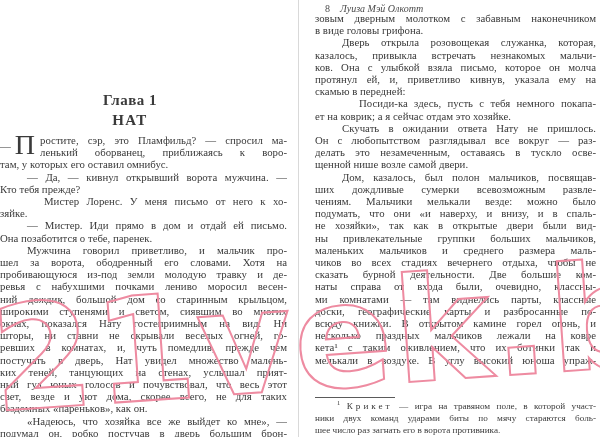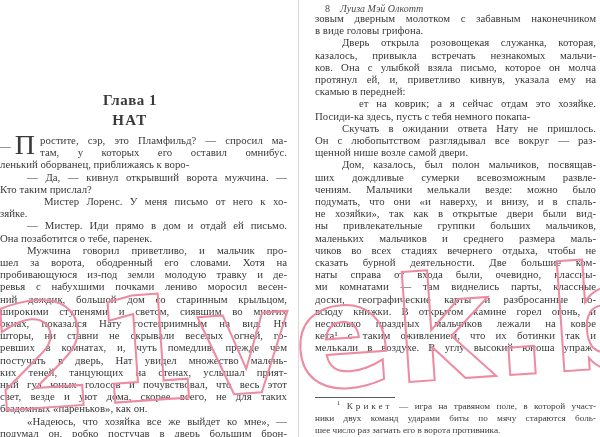--- a/index.html
+++ b/index.html
@@ -66,27 +66,27 @@
   <div class="chapter-title">НАТ</div>
 
   <div class="body-text">
     <div class="par endleft">
       <div class="dc">
         <span class="dc-dash">—</span>
         <span class="dc-letter">П</span>
       </div>
       <div>
           <div class="line">ростите, сэр, это Пламфильд? — спросил ма-</div>
+          <div class="line">ленький оборванец, приближаясь к воро-</div>
           <div class="line">там, у которых его оставил омнибус.</div>
-          <div class="line">ленький оборванец, приближаясь к воро-</div>
         </div>
     </div>
     <div class="par ind endleft">
         <div class="line">— Да, — кивнул открывший ворота мужчина. —</div>
-        <div class="line">Кто таким прислал?</div>
+        <div class="line">Кто тебя прежде?</div>
       </div>
     <div class="par deep endleft">
         <div class="line">Мистер Лоренс. У меня письмо от него к хо-</div>
         <div class="line">зяйке.</div>
       </div>
     <div class="par ind endleft">
         <div class="line">— Мистер. Иди прямо в дом и отдай ей письмо.</div>
         <div class="line">Она позаботится о тебе, паренек.</div>
       </div>
     <div class="par ind endleft">
@@ -125,26 +125,27 @@
         <div class="line">в виде головы грифона.</div>
       </div>
     <div class="par ind endleft">
         <div class="line">Дверь открыла розовощекая служанка, которая,</div>
         <div class="line">казалось, привыкла встречать незнакомых мальчи-</div>
         <div class="line">ков. Она с улыбкой взяла письмо, которое он молча</div>
         <div class="line">протянул ей, и, приветливо кивнув, указала ему на</div>
         <div class="line">скамью в передней:</div>
       </div>
     <div class="par deep endleft">
+        <div class="line">Посиди-ка здесь, пусть с тебя немного покапа-</div>
         <div class="line">ет на коврик; а я сейчас отдам это хозяйке.</div>
-        <div class="line">Посиди-ка здесь, пусть с тебя немного покапа-</div>
       </div>
     <div class="par ind endleft">
         <div class="line">Скучать в ожидании ответа Нату не пришлось.</div>
         <div class="line">Он с любопытством разглядывал все вокруг — раз-</div>
+        <div class="line">делать это незамеченным, оставаясь в тускло осве-</div>
         <div class="line">щенной нише возле самой двери.</div>
       </div>
     <div class="par ind">
         <div class="line">Дом, казалось, был полон мальчиков, посвящав-</div>
         <div class="line">ших дождливые сумерки всевозможным развле-</div>
         <div class="line">чениям. Мальчики мелькали везде: можно было</div>
         <div class="line">подумать, что они «и наверху, и внизу, и в спаль-</div>
         <div class="line">не хозяйки», так как в открытые двери были вид-</div>
         <div class="line">ны привлекательные группки больших мальчиков,</div>
         <div class="line">маленьких мальчиков и среднего размера маль-</div>

